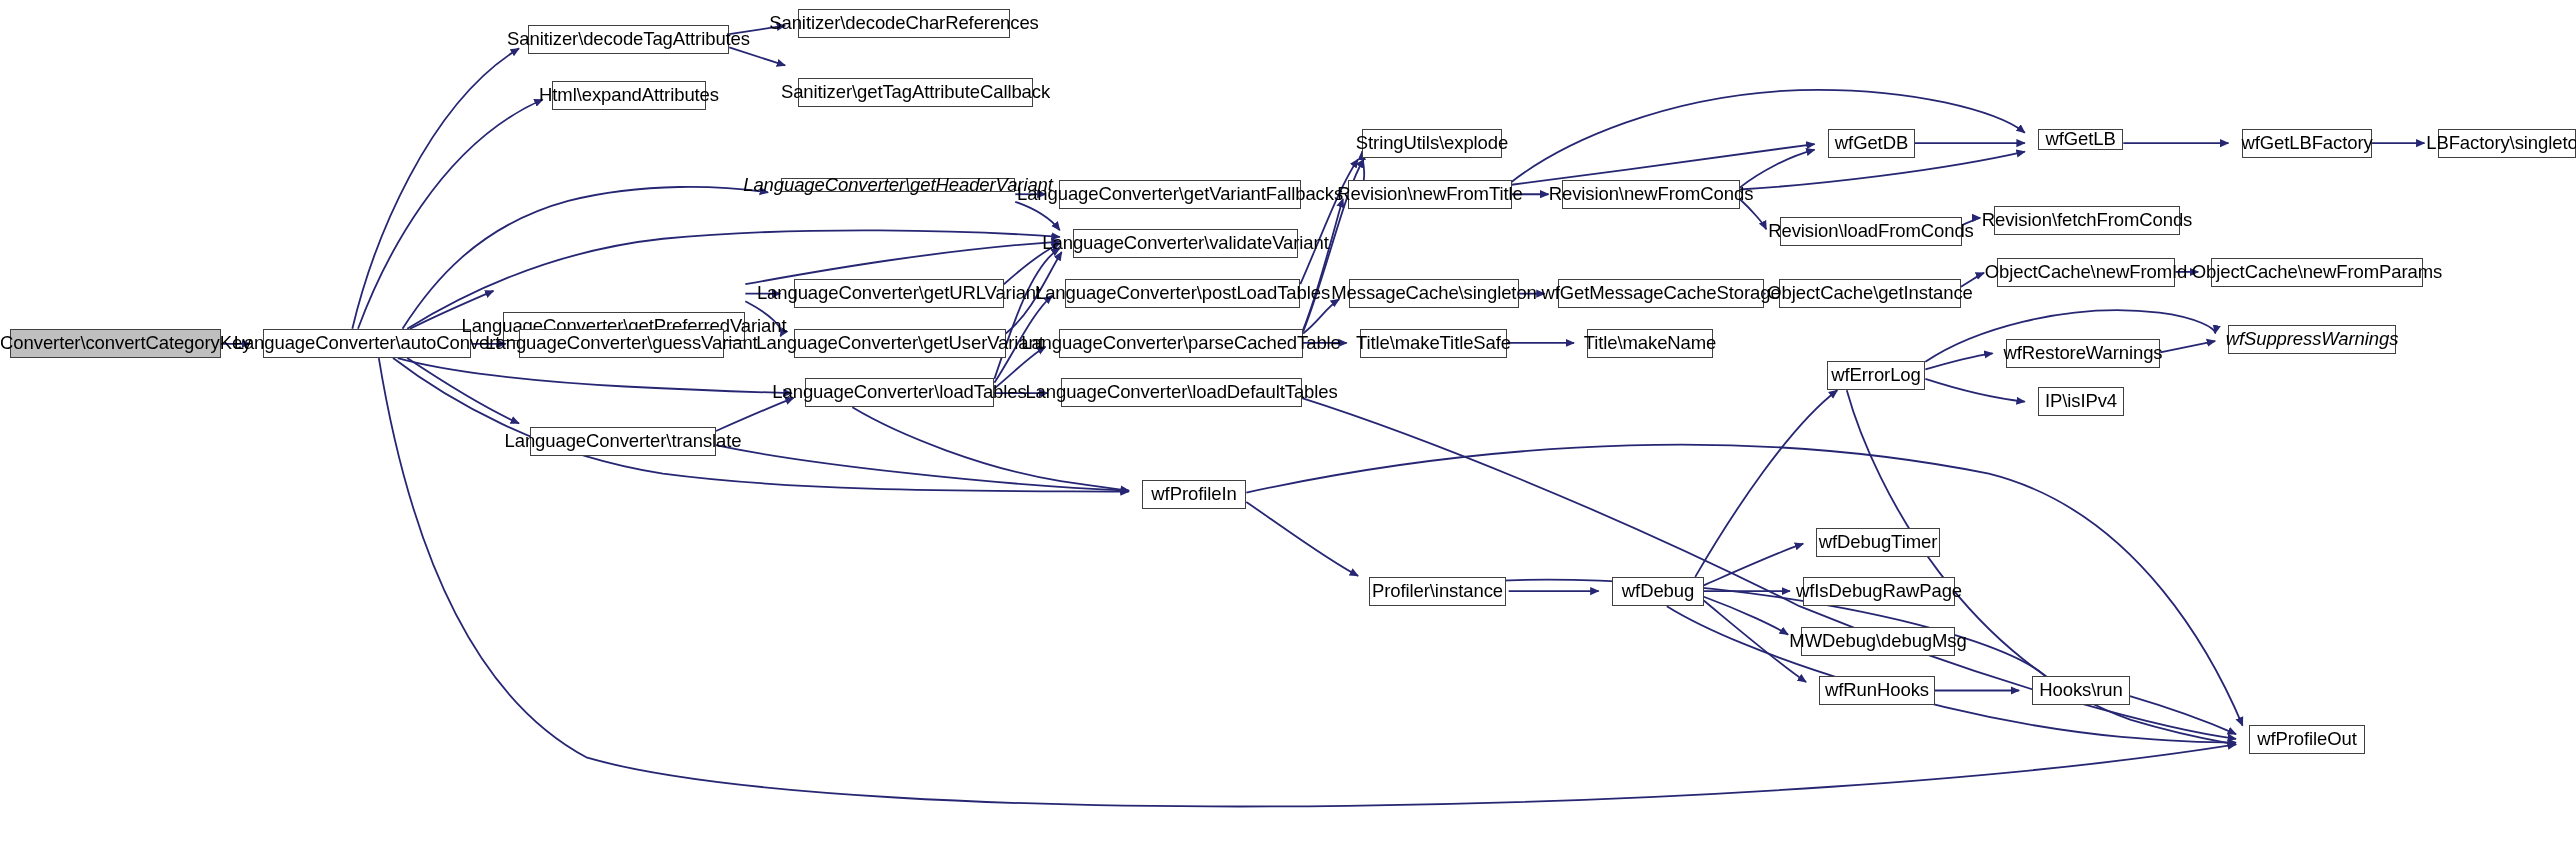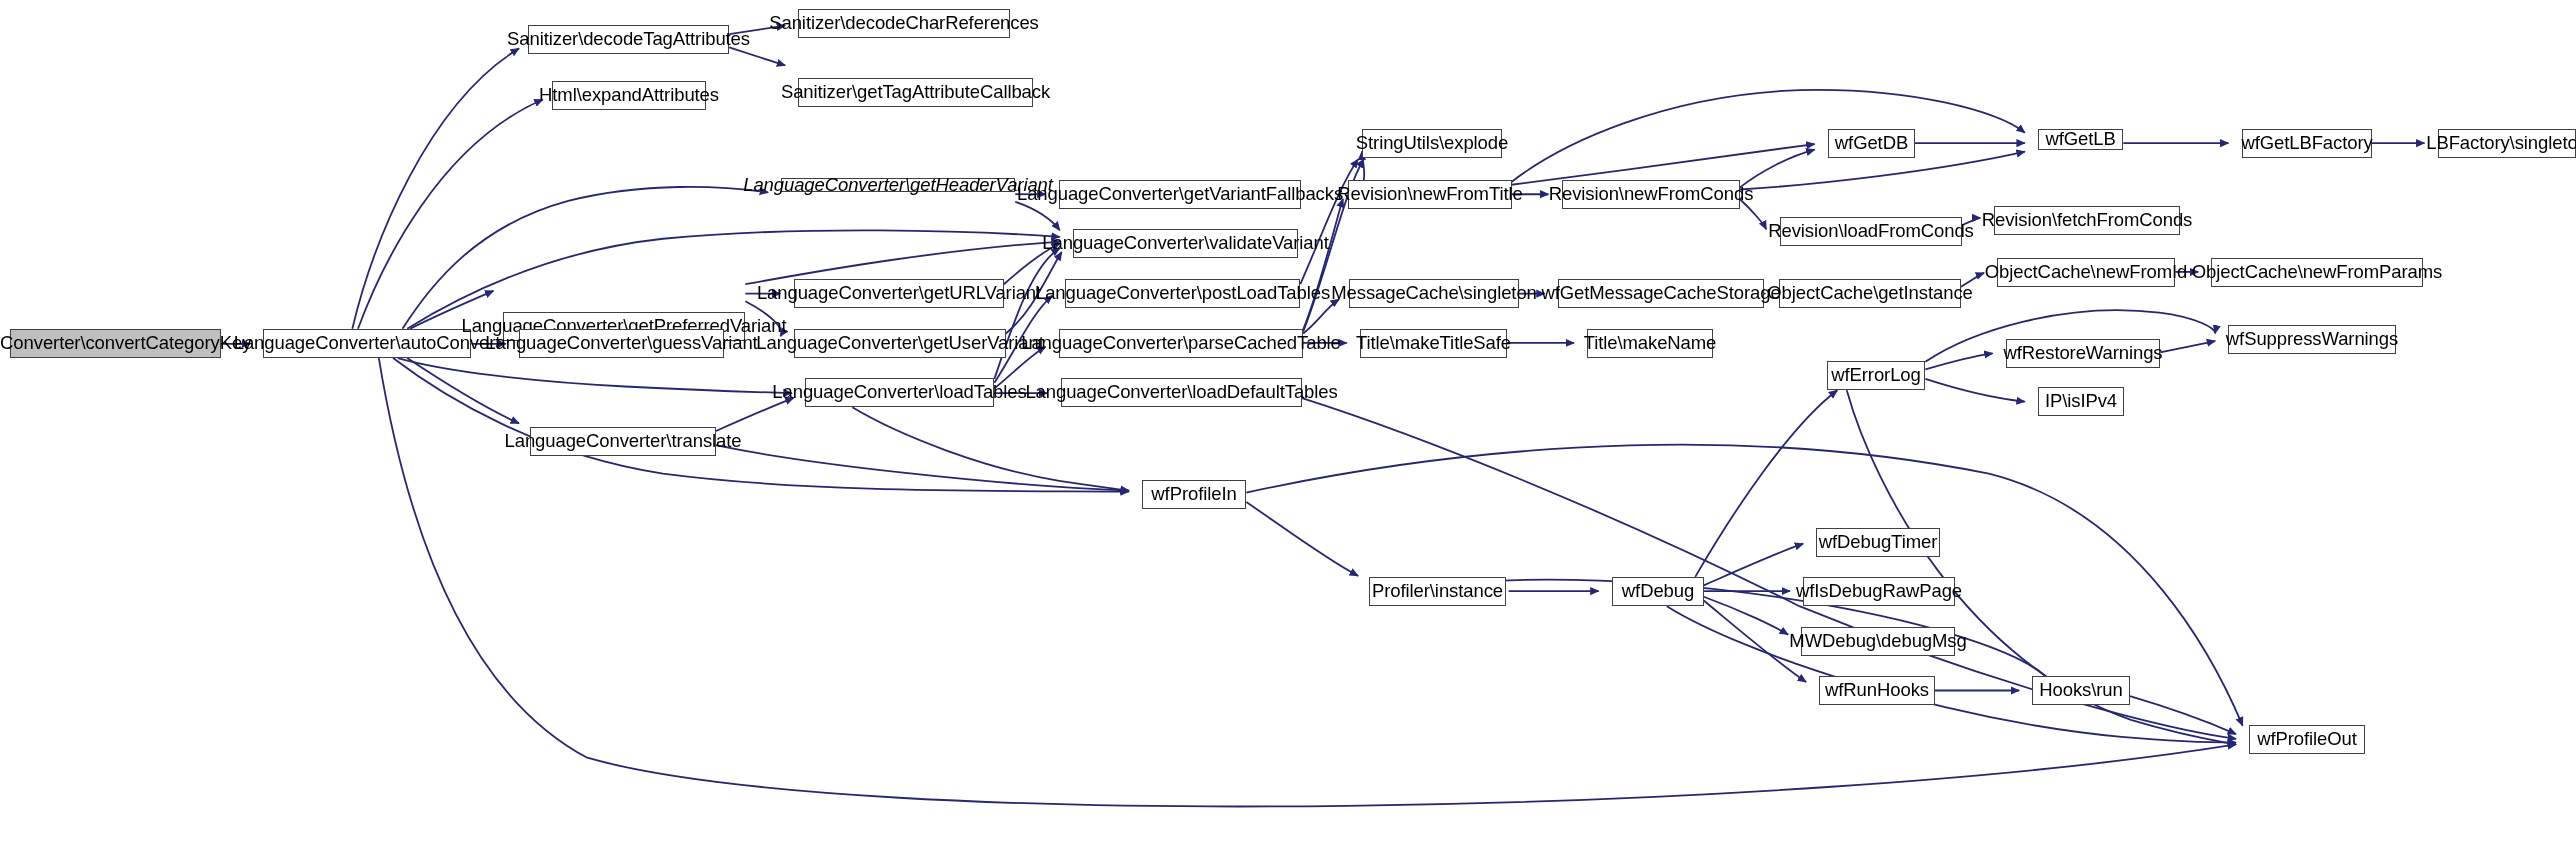--- a/index.html
+++ b/index.html
@@ -242,21 +242,21 @@
       </div>
       <div class="node" style="left: 1827px; top: 361px; width: 98px; height: 29px;">
         <span class="label">wfErrorLog</span>
       </div>
       <div class="node" style="left: 2006px; top: 339px; width: 154px; height: 29px;">
         <span class="label">wfRestoreWarnings</span>
       </div>
       <div class="node" style="left: 2038px; top: 387px; width: 86px; height: 29px;">
         <span class="label">IP\isIPv4</span>
       </div>
-      <div class="node" style="left: 2228px; top: 325px; width: 168px; height: 29px;">
+      <div class="node" style="left: 2228px; top: 325px; width: 168px; height: 29px; font-style: italic;">
         <span class="label">wfSuppressWarnings</span>
       </div>
       <div class="node" style="left: 1142px; top: 480px; width: 104px; height: 29px;">
         <span class="label">wfProfileIn</span>
       </div>
       <div class="node" style="left: 1369px; top: 577px; width: 137px; height: 29px;">
         <span class="label">Profiler\instance</span>
       </div>
       <div class="node" style="left: 1612px; top: 577px; width: 92px; height: 29px;">
         <span class="label">wfDebug</span>

